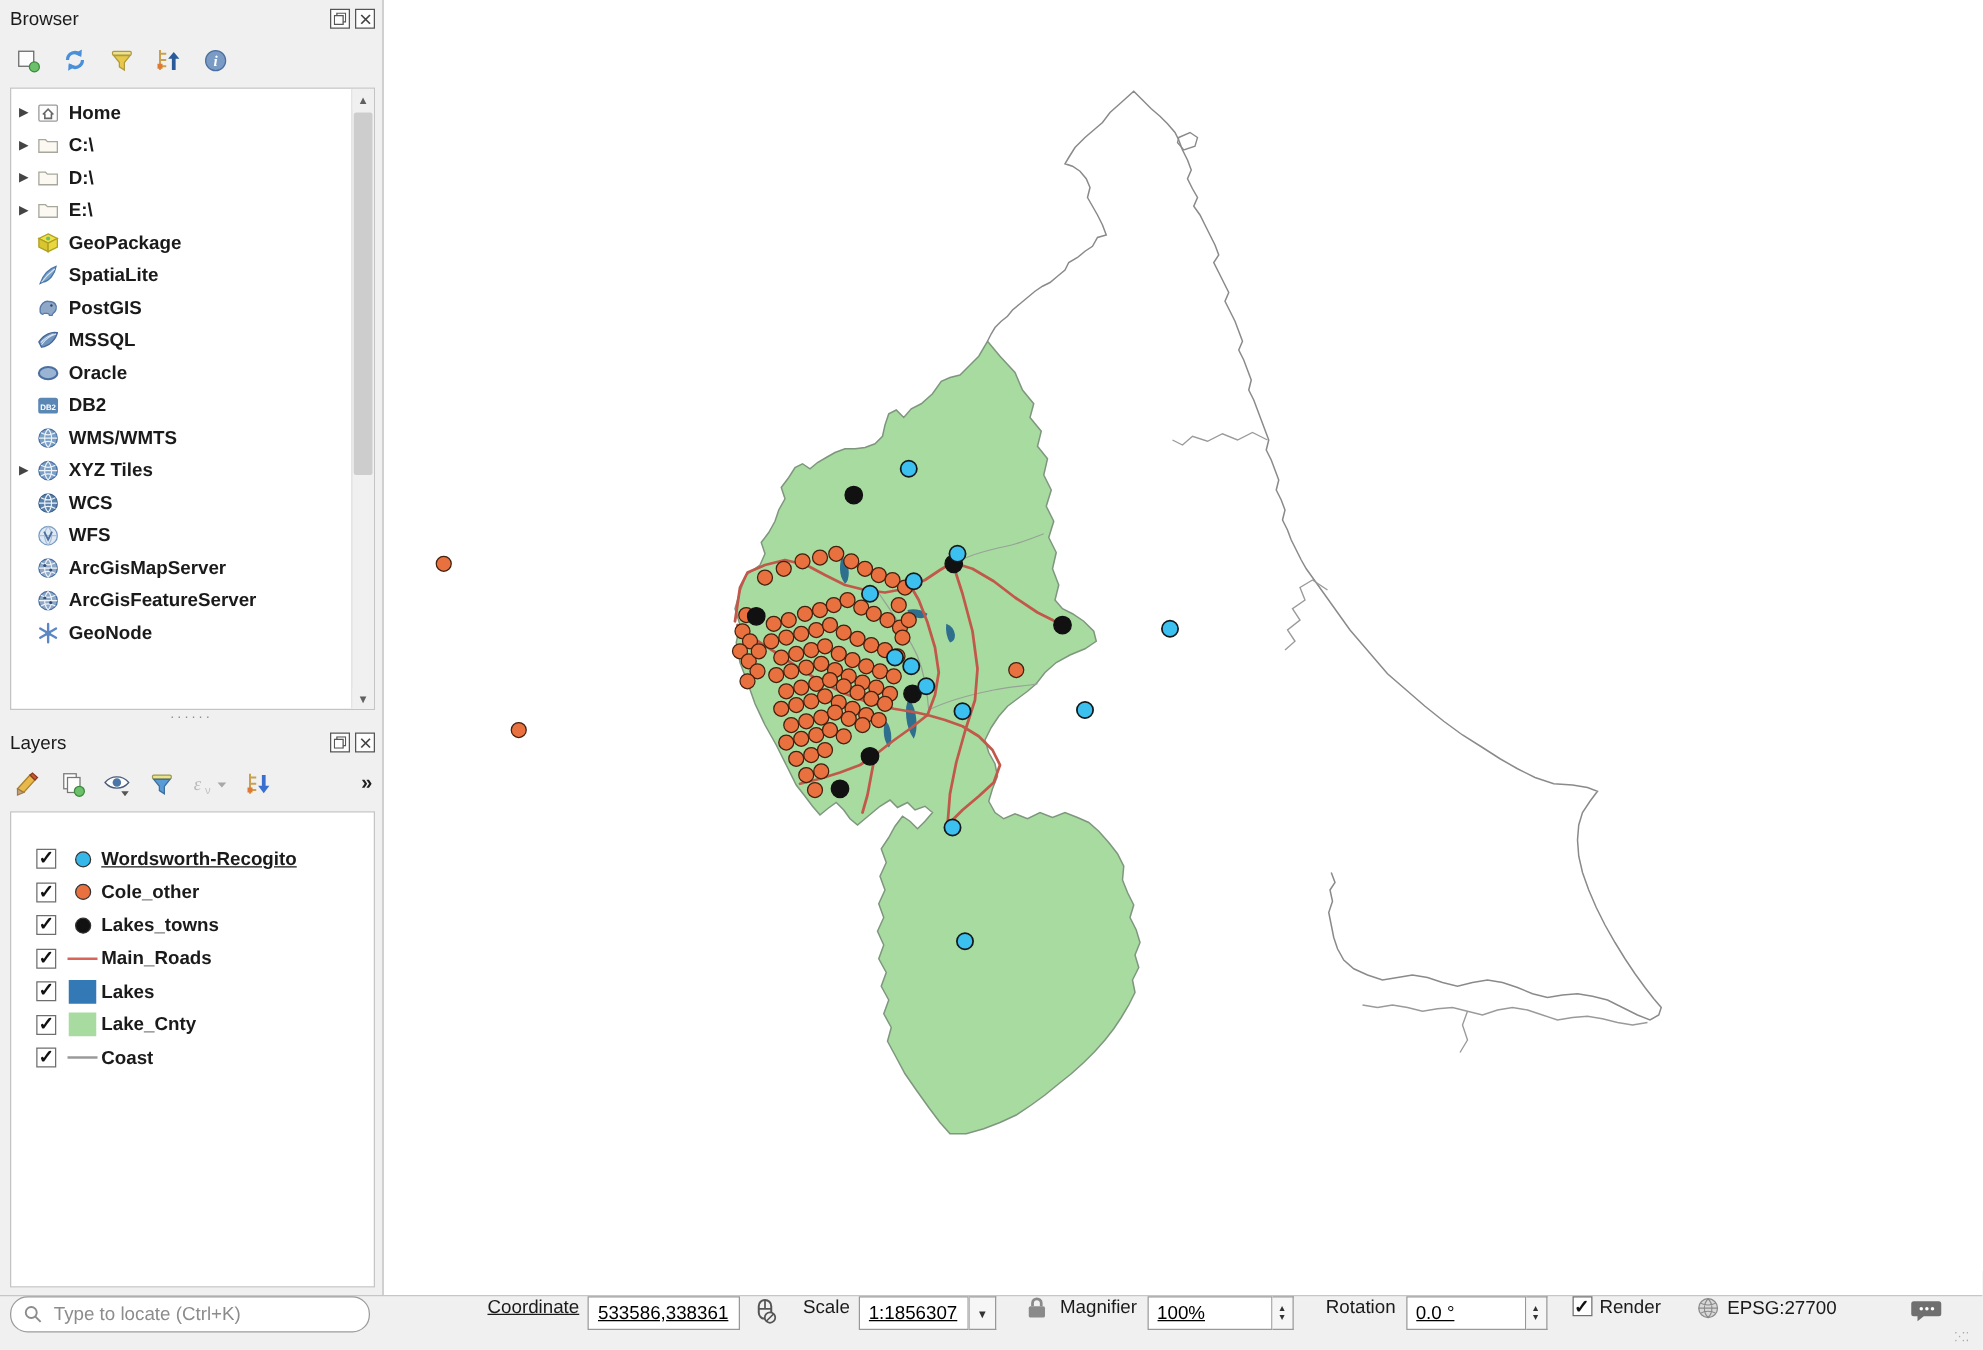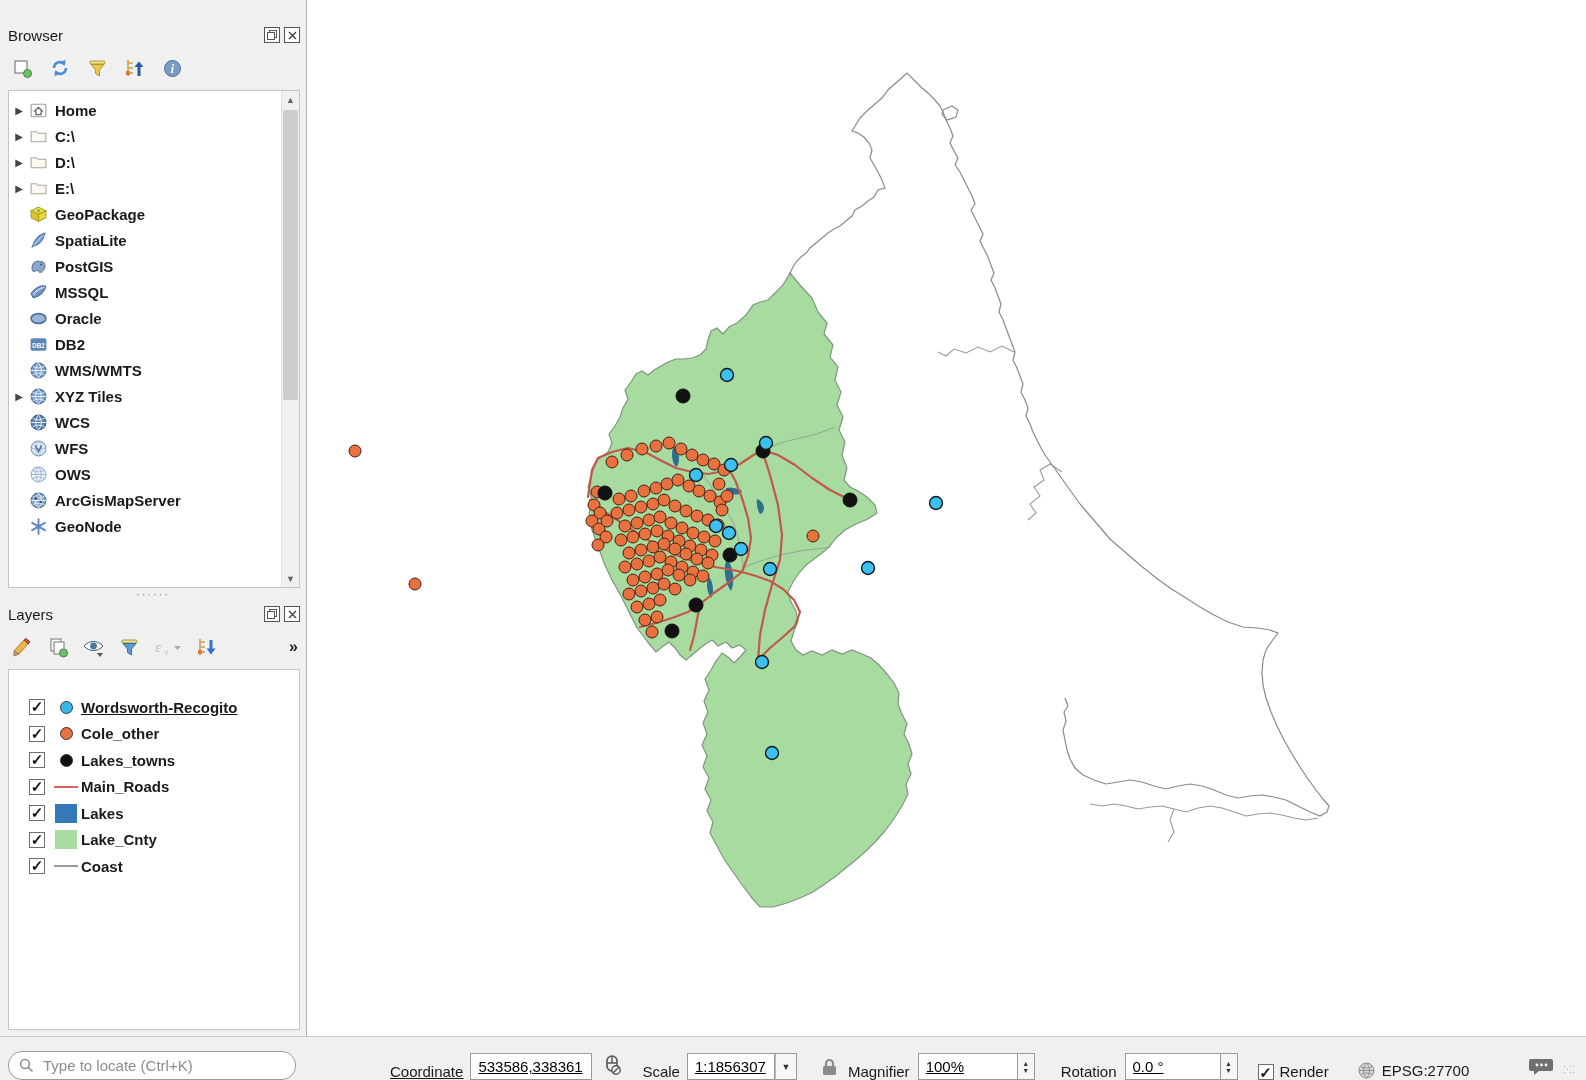--- a/index.html
+++ b/index.html
@@ -36,21 +36,21 @@
   .cb{width:16px;height:16px;background:#fff;border:1px solid #6e6e6e;box-sizing:border-box;
     display:flex;align-items:center;justify-content:center;margin:0 6px 0 14px;}
   .cb::after{content:"✓";font-size:15px;font-weight:700;color:#111;line-height:14px;}
   .lmark{width:30px;display:flex;align-items:center;justify-content:center;}
   .llabel{font-weight:600;font-size:15px;}
   .llabel.sel{text-decoration:underline;}
   
   #map{grid-row:1;grid-column:2;background:#ffffff;position:relative;overflow:hidden;}
   
   #status{grid-row:2;grid-column:1 / span 2;background:#f0f0f0;border-top:1px solid #c6c6c6;
-    display:flex;align-items:flex-end;padding:0 10px 0 8px;gap:0;font-size:15px;box-sizing:border-box;}
+    display:flex;align-items:flex-start;padding:0 10px 0 8px;gap:0;font-size:15px;box-sizing:border-box;}
   .locator{width:288px;height:29px;border:1px solid #9c9c9c;border-radius:14px;background:#fff;
     display:flex;align-items:center;padding:0 10px;gap:7px;box-sizing:border-box;flex:none;}
   .locator input{border:none;outline:none;flex:1;font-size:15px;color:#444;background:transparent;
     font-family:"Liberation Sans",sans-serif;}
   .locator input::placeholder{color:#8c8c8c;}
   .sb-label{margin-left:16px;flex:none;}
   .sb-field{height:27px;border:1px solid #999;background:#fff;display:flex;align-items:center;
     padding:0 7px;box-sizing:border-box;flex:none;font-size:15px;text-decoration:underline;}
   .spin{display:flex;flex-direction:column;justify-content:center;width:17px;height:27px;border:1px solid #999;
     border-left:none;background:#f6f6f6;font-size:7px;color:#333;align-items:center;line-height:7px;box-sizing:border-box;}
@@ -61,21 +61,21 @@
   .sb-check::after{content:"✓";font-size:15px;font-weight:700;color:#111;line-height:13px;}
   .grip{margin-left:10px;color:#aaa;font-size:10px;letter-spacing:1px;align-self:flex-end;padding-bottom:4px;}
 </style>
 </head>
 <body>
 
 <div id="app">
 
   <div id="left">
 
-    <div class="panel" style="height:568px;margin-top:20px;">
+    <div class="panel" style="height:568px;">
       <div class="phead">
         <span class="ptitle">Browser</span>
         <span class="winbtns">
           <span class="winbtn">
             <svg width="10" height="10" viewBox="0 0 10 10">
                 <rect x="2.5" y="0.5" width="7" height="7" fill="none" stroke="#555"></rect>
                 <rect x="0.5" y="2.5" width="7" height="7" fill="#fdfdfd" stroke="#555"></rect>
               </svg>
           </span>
           <span class="winbtn">
@@ -259,37 +259,39 @@
                   <path d="M2,9 H16 M9,2 C5.5,6 5.5,12 9,16 C12.5,12 12.5,6 9,2" stroke="#a8bfd8" fill="none" stroke-width="0.9"></path>
                   <path d="M6,6 L9,12 L12,6" stroke="#4a6fa0" fill="none" stroke-width="1.4"></path>
                 </svg>
               </span>
               <span class="tr-label">WFS</span>
             </div>
             <div class="tree-row">
               <span class="tr-arrow"></span>
               <span class="tr-icon">
                 <svg width="19" height="19" viewBox="0 0 18 18">
-                  <circle cx="9" cy="9" r="7" fill="#eef3f9" stroke="#9ab2cf"></circle>
-                  <path d="M2,9 H16 M9,2 C5.5,6 5.5,12 9,16 C12.5,12 12.5,6 9,2 M3.5,5 C7,7 11,7 14.5,5 M3.5,13 C7,11 11,11 14.5,13" stroke="#9ab2cf" fill="none" stroke-width="0.9"></path>
-                </svg>
-              </span>
-              <span class="tr-label">OWS</span>
-            </div>
-            <div class="tree-row">
-              <span class="tr-arrow"></span>
-              <span class="tr-icon">
-                <svg width="19" height="19" viewBox="0 0 18 18">
                   <circle cx="9" cy="9" r="7" fill="#8fa8c8" stroke="#4a6fa0"></circle>
                   <path d="M2,9 H16 M9,2 C5.5,6 5.5,12 9,16 C12.5,12 12.5,6 9,2 M3.5,5 C7,7 11,7 14.5,5 M3.5,13 C7,11 11,11 14.5,13" stroke="#eef3f9" fill="none" stroke-width="0.9"></path>
                   <circle cx="6.5" cy="7" r="1.2" fill="#2f4f74"></circle>
                   <circle cx="11" cy="10.5" r="1.2" fill="#2f4f74"></circle>
                 </svg>
               </span>
               <span class="tr-label">ArcGisMapServer</span>
+            </div>
+            <div class="tree-row">
+              <span class="tr-arrow"></span>
+              <span class="tr-icon">
+                <svg width="19" height="19" viewBox="0 0 18 18">
+                  <circle cx="9" cy="9" r="7" fill="#8fa8c8" stroke="#4a6fa0"></circle>
+                  <path d="M2,9 H16 M9,2 C5.5,6 5.5,12 9,16 C12.5,12 12.5,6 9,2 M3.5,5 C7,7 11,7 14.5,5 M3.5,13 C7,11 11,11 14.5,13" stroke="#eef3f9" fill="none" stroke-width="0.9"></path>
+                  <circle cx="6.5" cy="7" r="1.2" fill="#2f4f74"></circle>
+                  <circle cx="11" cy="10.5" r="1.2" fill="#2f4f74"></circle>
+                </svg>
+              </span>
+              <span class="tr-label">ArcGisFeatureServer</span>
             </div>
             <div class="tree-row">
               <span class="tr-arrow"></span>
               <span class="tr-icon">
                 <svg width="19" height="19" viewBox="0 0 18 18">
                   <g stroke="#5b87c5" stroke-width="1.8" stroke-linecap="round">
                     <path d="M9,2 V16 M3,5.5 L15,12.5 M15,5.5 L3,12.5"></path>
                   </g>
                   <circle cx="9" cy="9" r="2" fill="#5b87c5"></circle>
                 </svg>

